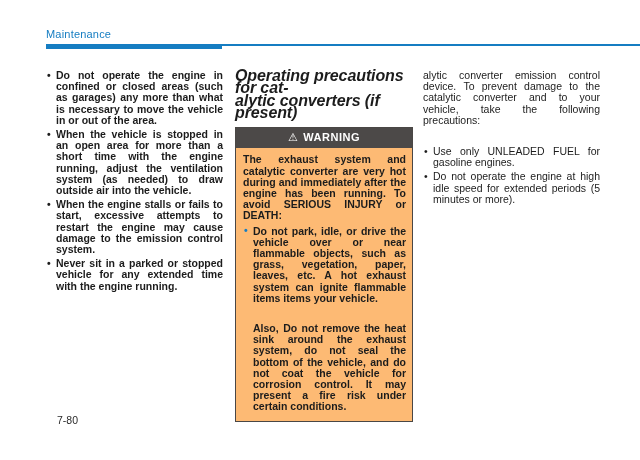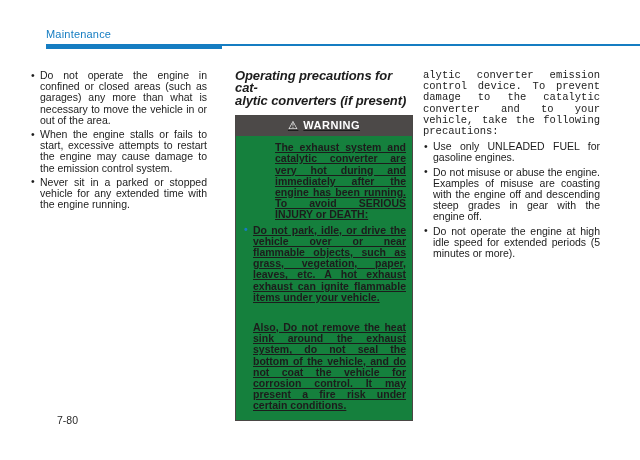--- a/index.html
+++ b/index.html
@@ -23,102 +23,101 @@
   .rule-thick {
     position:absolute; left:46px; top:44px; width:176px; height:5px;
     background:var(--blue);
   }
 
   
   .col {
     position:absolute; top:70px;
     font-size:10.5px; line-height:11.2px; text-align:justify;
   }
-  .col-1 { left:30px;  width:177px; }
+  .col-1 { left:46px;  width:177px;font-weight:bold; }
   .col-2 { left:235px; width:178px; }
   .col-3 { left:423px; width:177px; }
 
   ul.bullets { list-style:none; }
   .bullets > li { position:relative; padding-left:10px; margin-bottom:3px; }
   .bullets > li::before { content:"\2022"; position:absolute; left:1px; top:-0.5px; }
 
   .heading {
     font-weight:bold; font-style:italic;
-    font-size:13px; line-height:12.3px; text-align:left;
+    font-size:16px; line-height:12.3px; text-align:left;
     letter-spacing:-0.1px;
   }
   .col-2 .lead { margin-top:3px; }
-  .col-3 .lead { margin-bottom:4px;font-family:Liberation Mono, monospace; }
+  .col-3 .lead { margin-bottom:20px; }
 
   
   .warnbox {
     margin-top:8px;
     border:1.5px solid #4a4745;
-    background:#15803d;
-    text-decoration:underline;
+    background:#fdba74;
   }
   .warnbox-header {
     background:var(--warn-bg); color:#ffffff;
     font-weight:bold; text-align:center;
     font-size:11px; letter-spacing:.5px;
     padding:4px 0 5px;
   }
   .warn-icon { margin-right:5px; font-size:11px; font-weight:normal; }
   .warnbox-body {
     padding:6px 6px 8px 7px;
     font-weight:bold; font-size:10.5px; line-height:11.2px;
   }
-  .warnbox-body .w-intro { margin-bottom:4px;margin-left:32px; }
+  .warnbox-body .w-intro { margin-bottom:4px; }
   .warnbox-body .bullets > li { margin-bottom:4px; }
   .warnbox-body .bullets > li::before { color:var(--blue); }
   .warnbox-body .w-note { padding-left:10px; margin-top:19px; }
 
   
   .page-number {
     position:absolute; left:57px; top:414px;
     font-size:10.5px; color:#2a2a2a;
   }
 </style>
 </head>
 <body style="--blue: #157dc2; --warn-bg: #4c4948; --text: #1c1c1c;">
 
 <div class="section-label">Maintenance</div>
 <div class="rule-thin"></div>
 <div class="rule-thick"></div>
 
 <div class="col col-1">
   <ul class="bullets">
     <li>Do not operate the engine in confined or closed areas (such as garages) any more than what is necessary to move the vehicle in or out of the area.</li>
+    <li>When the vehicle is stopped in an open area for more than a short time with the engine running, adjust the ventilation system (as needed) to draw outside air into the vehicle.</li>
     <li>When the engine stalls or fails to start, excessive attempts to restart the engine may cause damage to the emission control system.</li>
     <li>Never sit in a parked or stopped vehicle for any extended time with the engine running.</li>
   </ul>
 </div>
 
 <div class="col col-2">
   <div class="heading">
     <div>Operating precautions for cat-</div>
     <div>alytic converters (if present)</div>
   </div>
 
   <div class="warnbox">
     <div class="warnbox-header">
       <span class="warn-icon">⚠</span><span>WARNING</span>
     </div>
     <div class="warnbox-body">
       <div class="w-intro">The exhaust system and catalytic converter are very hot during and immediately after the engine has been running. To avoid SERIOUS INJURY or DEATH:</div>
       <ul class="bullets">
-        <li>Do not park, idle, or drive the vehicle over or near flammable objects, such as grass, vegetation, paper, leaves, etc. A hot exhaust exhaust can ignite flammable items under your vehicle.</li>
+        <li>Do not park, idle, or drive the vehicle over or near flammable objects, such as grass, vegetation, paper, leaves, etc. A hot exhaust system can ignite flammable items items your vehicle.</li>
       </ul>
       <div class="w-note">Also, Do not remove the heat sink around the exhaust system, do not seal the bottom of the vehicle, and do not coat the vehicle for corrosion control. It may present a fire risk under certain conditions.</div>
     </div>
   </div>
 </div>
 
 <div class="col col-3">
   <div class="lead">alytic converter emission control device. To prevent damage to the catalytic converter and to your vehicle, take the following precautions:</div>
   <ul class="bullets">
     <li>Use only UNLEADED FUEL for gasoline engines.</li>
-    <li>Do not misuse or abuse the engine. Examples of misuse are coasting with the engine off and descending steep grades in gear with the engine off.</li>
     <li>Do not operate the engine at high idle speed for extended periods (5 minutes or more).</li>
   </ul>
 </div>
 
 <div class="page-number">7-80</div>
 
 </body></html>

